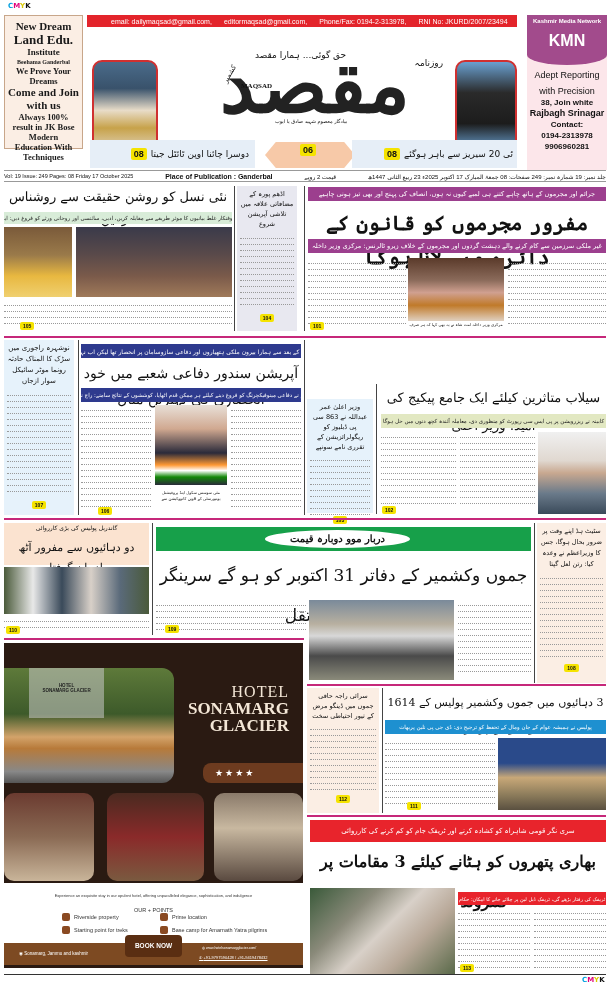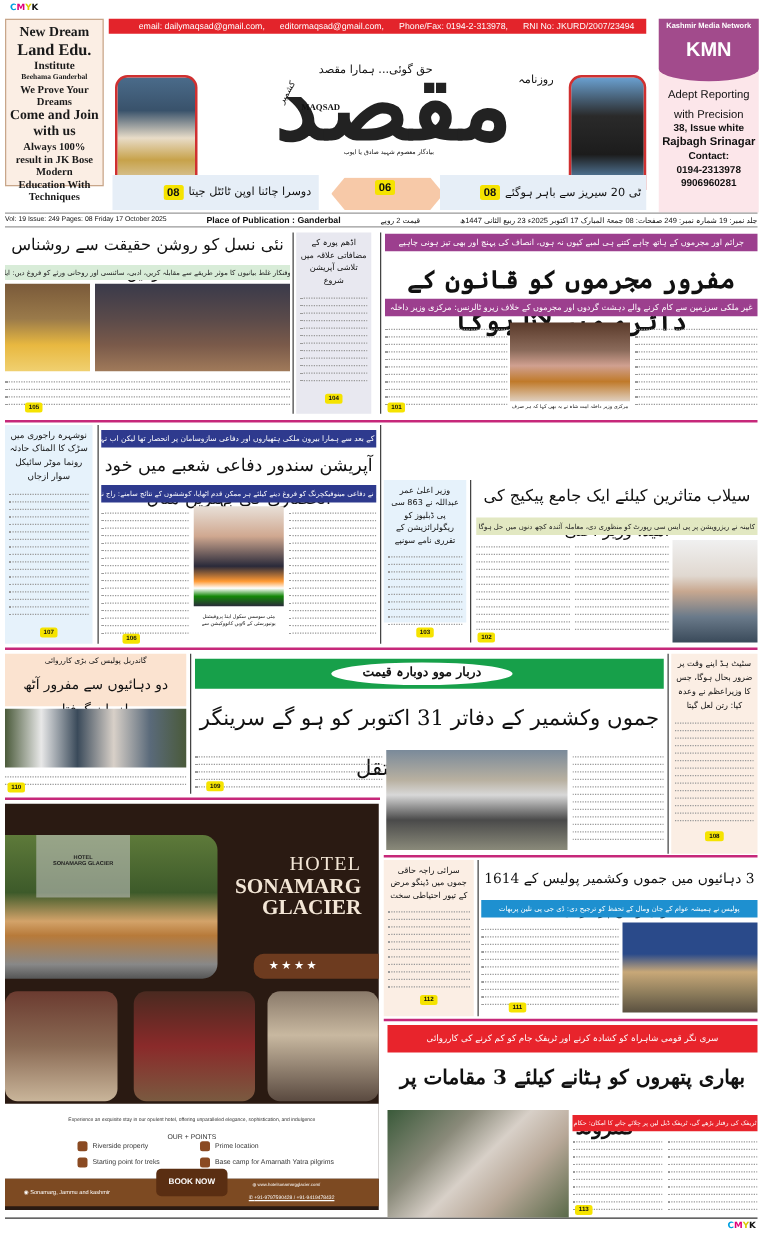--- a/index.html
+++ b/index.html
@@ -117,21 +117,21 @@
   <span class="num">08</span>
 </div>
 
 <div class="abs kmn">
   <div class="top">
     <div class="arc">Kashmir Media Network</div>
     <div class="logo">KMN</div>
   </div>
   <div class="t1">Adept  Reporting</div>
   <div class="t1">with  Precision</div>
-  <div class="t2">38, Issue white</div>
+  <div class="t2">38, Join white</div>
   <div class="t2" style="font-size:9px">Rajbagh Srinagar</div>
   <div class="t2">Contact:</div>
   <div class="t2">0194-2313978</div>
   <div class="t2">9906960281</div>
 </div>
 
 <div class="abs info">
   <span>Vol: 19   Issue: 249   Pages: 08   Friday  17   October   2025</span>
   <span class="pop">Place of Publication : Ganderbal</span>
   <span class="ur">قیمت 2 روپے</span>
@@ -304,21 +304,21 @@
     <div class="ln"></div>
     <div class="ln"></div>
     <div class="ln"></div>
     <div class="ln"></div>
     <div class="ln"></div>
     <div class="ln"></div>
 </div>
 <div class="abs pic" style="left:538px;top:432px;width:68px;height:82px;background:linear-gradient(180deg,#f0f0f0 0%,#e0d8d0 35%,#c8a890 50%,#6a7a8a 75%,#3a4a5a 100%)"></div>
 
 <div class="abs rule-v" style="left:376px;top:384px;height:130px"></div>
-<div class="abs sidebox" style="left:307px;top:384px;width:66px;height:114px;font-size:6.5px;line-height:10px">
+<div class="abs sidebox" style="left:307px;top:399px;width:66px;height:114px;font-size:6.5px;line-height:10px">
   <div>وزیر اعلیٰ عمر عبداللہ نے 863 سی پی ڈبلیوز کو ریگولرائزیشن کے تقرری نامے سونپے</div>
   <div class="text-col" style="height:60px;margin-top:3px">
     <div class="ln"></div>
       <div class="ln"></div>
       <div class="ln"></div>
       <div class="ln"></div>
       <div class="ln"></div>
       <div class="ln"></div>
       <div class="ln"></div>
       <div class="ln"></div>

